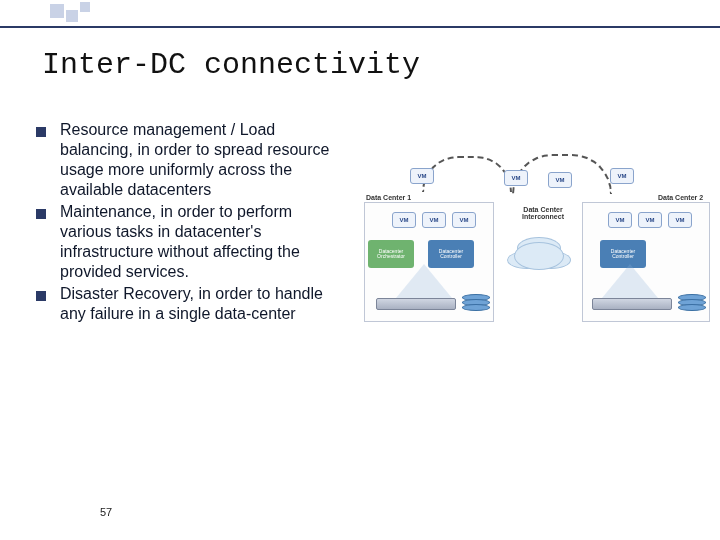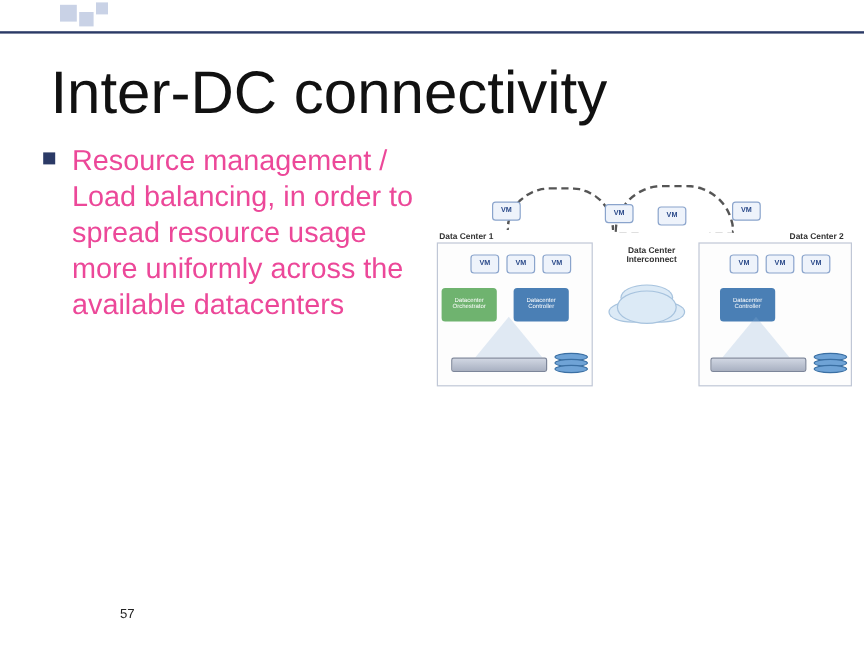--- a/index.html
+++ b/index.html
@@ -21,46 +21,47 @@
     position: absolute;
     background: #c9d2e6;
   }
   .sq1 { top: 4px; left: 50px; width: 14px; height: 14px; background: #5a6fa3; }
   .sq2 { top: 10px; left: 66px; width: 12px; height: 12px; }
   .sq3 { top: 2px;  left: 80px; width: 10px; height: 10px; }
   .title {
     position: absolute;
     top: 48px;
     left: 42px;
-    font-size: 50px;
+    font-size: 30px;
     color: #111;
     font-weight: 400;
+    font-family: Liberation Mono, monospace;
   }
   .content {
     position: absolute;
     top: 120px;
     left: 36px;
     width: 310px;
   }
   .bullet-row {
     display: flex;
     align-items: flex-start;
     margin-bottom: 2px;
   }
   .bullet {
     width: 10px; height: 10px;
     background: #2b3a66;
     margin-top: 7px;
     margin-right: 14px;
     flex-shrink: 0;
   }
   .bullet-text {
-    font-size: 24px;
+    font-size: 16px;
     line-height: 1.25;
-    color: #ec4899;
+    color: #0f172a;
   }
   .page-num {
     position: absolute;
     bottom: 22px;
     left: 100px;
     font-size: 11px;
     color: #222;
   }
   
   .diagram {
@@ -164,20 +165,28 @@
   <div class="sq sq3"></div>
 </div>
 
 <h1 class="title">Inter-DC connectivity</h1>
 
 <div class="content">
   <div class="bullet-row">
     <div class="bullet"></div>
     <div class="bullet-text">Resource management / Load balancing, in order to spread resource usage more uniformly across the available datacenters</div>
   </div>
+  <div class="bullet-row">
+    <div class="bullet"></div>
+    <div class="bullet-text">Maintenance, in order to perform various tasks in datacenter's infrastructure without affecting the provided services.</div>
+  </div>
+  <div class="bullet-row">
+    <div class="bullet"></div>
+    <div class="bullet-text">Disaster Recovery, in order to handle any failure in a single data-center</div>
+  </div>
 </div>
 
 <div class="page-num">57</div>
 
 <div class="diagram">
 
   <div class="arc" style="top:6px; left:60px; width:90px; height:36px;"></div>
   <div class="arc" style="top:4px; left:150px; width:100px; height:40px;"></div>
 
   <div class="vm" style="top:18px; left:48px;">VM</div>

